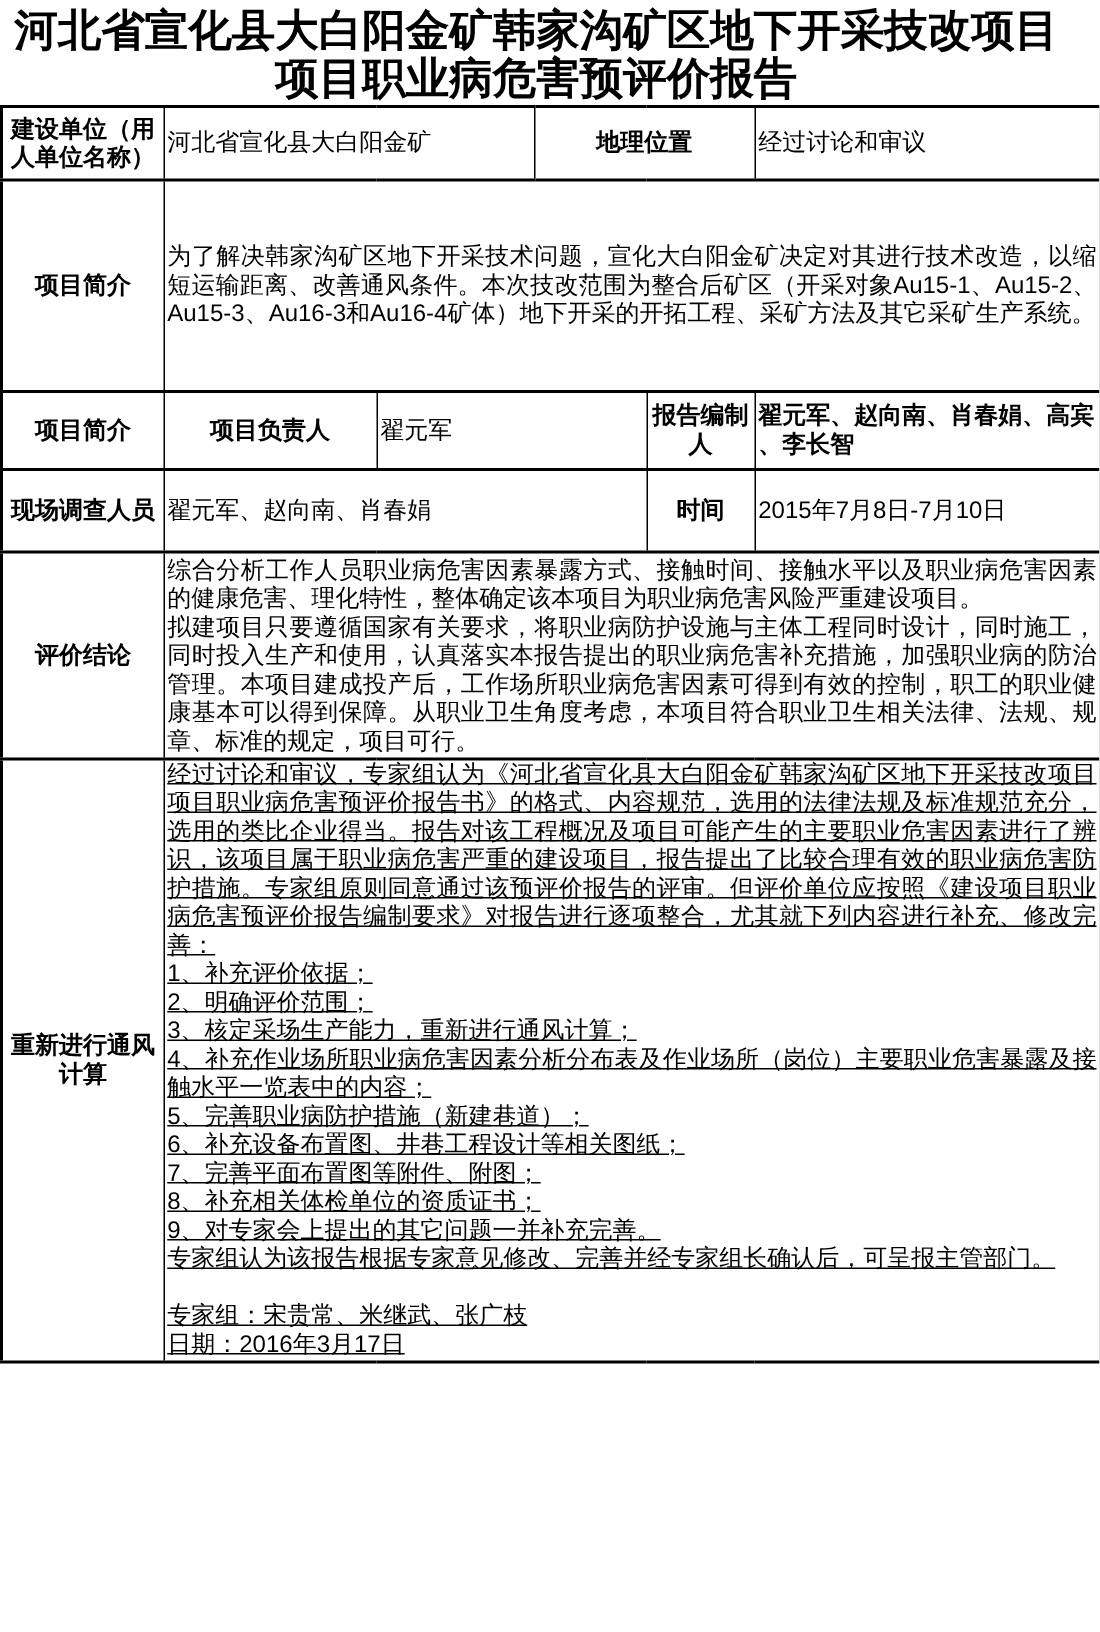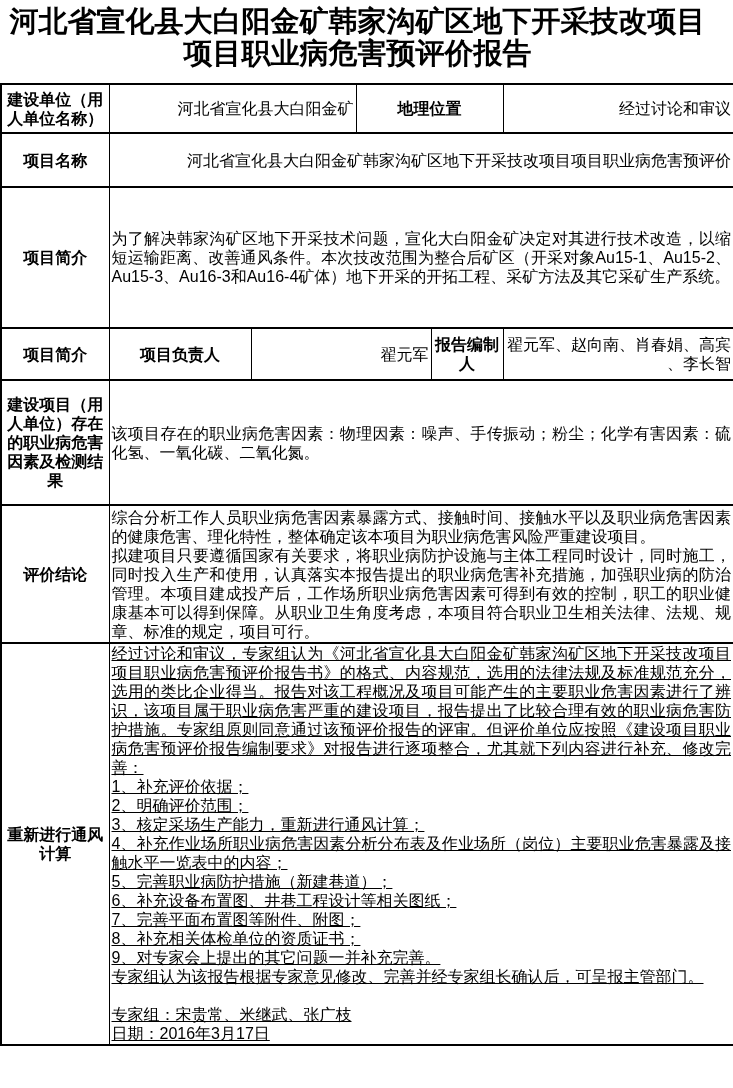--- a/index.html
+++ b/index.html
@@ -10,21 +10,21 @@
     font-family: "Liberation Sans", sans-serif;
   }
   .page {
     width: 733px;
     height: 1088px;
     background: #ffffff;
     overflow: hidden;
   }
   .doc-title {
     width: 715px;
-    padding: 5px 0 14px 0;
+    padding: 5px 0 1px 0;
     font-size: 29px;
     font-weight: bold;
     line-height: 32px;
     text-align: center;
     letter-spacing: 0;
   }
   table.report {
     width: 733px;
     table-layout: fixed;
     border-collapse: collapse;
@@ -38,36 +38,36 @@
     line-height: 19px;
     overflow: hidden;
     padding: 0 2px;
   }
   td.label {
     font-weight: bold;
     text-align: center;
     vertical-align: middle;
   }
   td.center {
-    text-align: right;
+    text-align: left;
     vertical-align: middle;
   }
   td.text {
     text-align: justify;
     vertical-align: middle;
     white-space: pre-wrap;
     padding: 0 5px;
   }
   td.top {
     vertical-align: top;
     padding-top: 3px;
     text-decoration: underline;
   }
   td.pad-narrow { padding: 0 5px; }
-  td.break-any { line-break: anywhere; word-break: break-all; }
+  td.break-any { line-break: anywhere; word-break: break-all; font-weight: bold; }
 </style>
 </head>
 <body>
 
 <div class="page">
 
   <div class="doc-title">河北省宣化县大白阳金矿韩家沟矿区地下开采技改项目项目职业病危害预评价报告</div>
 
   <table class="report">
     <colgroup>
@@ -80,43 +80,41 @@
     </colgroup>
 
     <tbody>
         <tr style="height:49px">
       <td class="label">建设单位（用人单位名称）</td>
       <td class="center" colspan="2">河北省宣化县大白阳金矿</td>
       <td class="label" colspan="2">地理位置</td>
       <td class="center">经过讨论和审议</td>
     </tr>
 
-    <tr style="height:54px">
-      <td class="label">项目名称</td>
-      <td class="center" colspan="5">河北省宣化县大白阳金矿韩家沟矿区地下开采技改项目项目职业病危害预评价</td>
-    </tr>
 
     <tr style="height:141px">
       <td class="label">项目简介</td>
       <td class="text" colspan="5">为了解决韩家沟矿区地下开采技术问题，宣化大白阳金矿决定对其进行技术改造，以缩短运输距离、改善通风条件。本次技改范围为整合后矿区（开采对象Au15-1、Au15-2、Au15-3、Au16-3和Au16-4矿体）地下开采的开拓工程、采矿方法及其它采矿生产系统。</td>
     </tr>
 
     <tr style="height:52px">
       <td class="label">项目简介</td>
       <td class="label">项目负责人</td>
       <td class="center" colspan="2">翟元军</td>
       <td class="label pad-narrow">报告编制人</td>
       <td class="center break-any">翟元军、赵向南、肖春娟、高宾、李长智</td>
     </tr>
 
+    <tr style="height:55px">
+      <td class="label">现场调查人员</td>
+      <td class="center" colspan="3">翟元军、赵向南、肖春娟</td>
+      <td class="label pad-narrow">时间</td>
+      <td class="center">2015年7月8日-7月10日</td>
+    </tr>
 
-    <tr style="height:125px">
-      <td class="label">建设项目（用人单位）存在的职业病危害因素及检测结果</td>
-      <td class="text" colspan="5">该项目存在的职业病危害因素：物理因素：噪声、手传振动；粉尘；化学有害因素：硫化氢、一氧化碳、二氧化氮。</td>
-    </tr>
 
     <tr style="height:138px">
       <td class="label">评价结论</td>
       <td class="text" colspan="5">综合分析工作人员职业病危害因素暴露方式、接触时间、接触水平以及职业病危害因素的健康危害、理化特性，整体确定该本项目为职业病危害风险严重建设项目。
 拟建项目只要遵循国家有关要求，将职业病防护设施与主体工程同时设计，同时施工，同时投入生产和使用，认真落实本报告提出的职业病危害补充措施，加强职业病的防治管理。本项目建成投产后，工作场所职业病危害因素可得到有效的控制，职工的职业健康基本可以得到保障。从职业卫生角度考虑，本项目符合职业卫生相关法律、法规、规章、标准的规定，项目可行。</td>
     </tr>
 
     <tr style="height:402px">
       <td class="label">重新进行通风计算</td>
       <td class="text top" colspan="5">经过讨论和审议，专家组认为《河北省宣化县大白阳金矿韩家沟矿区地下开采技改项目项目职业病危害预评价报告书》的格式、内容规范，选用的法律法规及标准规范充分，选用的类比企业得当。报告对该工程概况及项目可能产生的主要职业危害因素进行了辨识，该项目属于职业病危害严重的建设项目，报告提出了比较合理有效的职业病危害防护措施。专家组原则同意通过该预评价报告的评审。但评价单位应按照《建设项目职业病危害预评价报告编制要求》对报告进行逐项整合，尤其就下列内容进行补充、修改完善：

